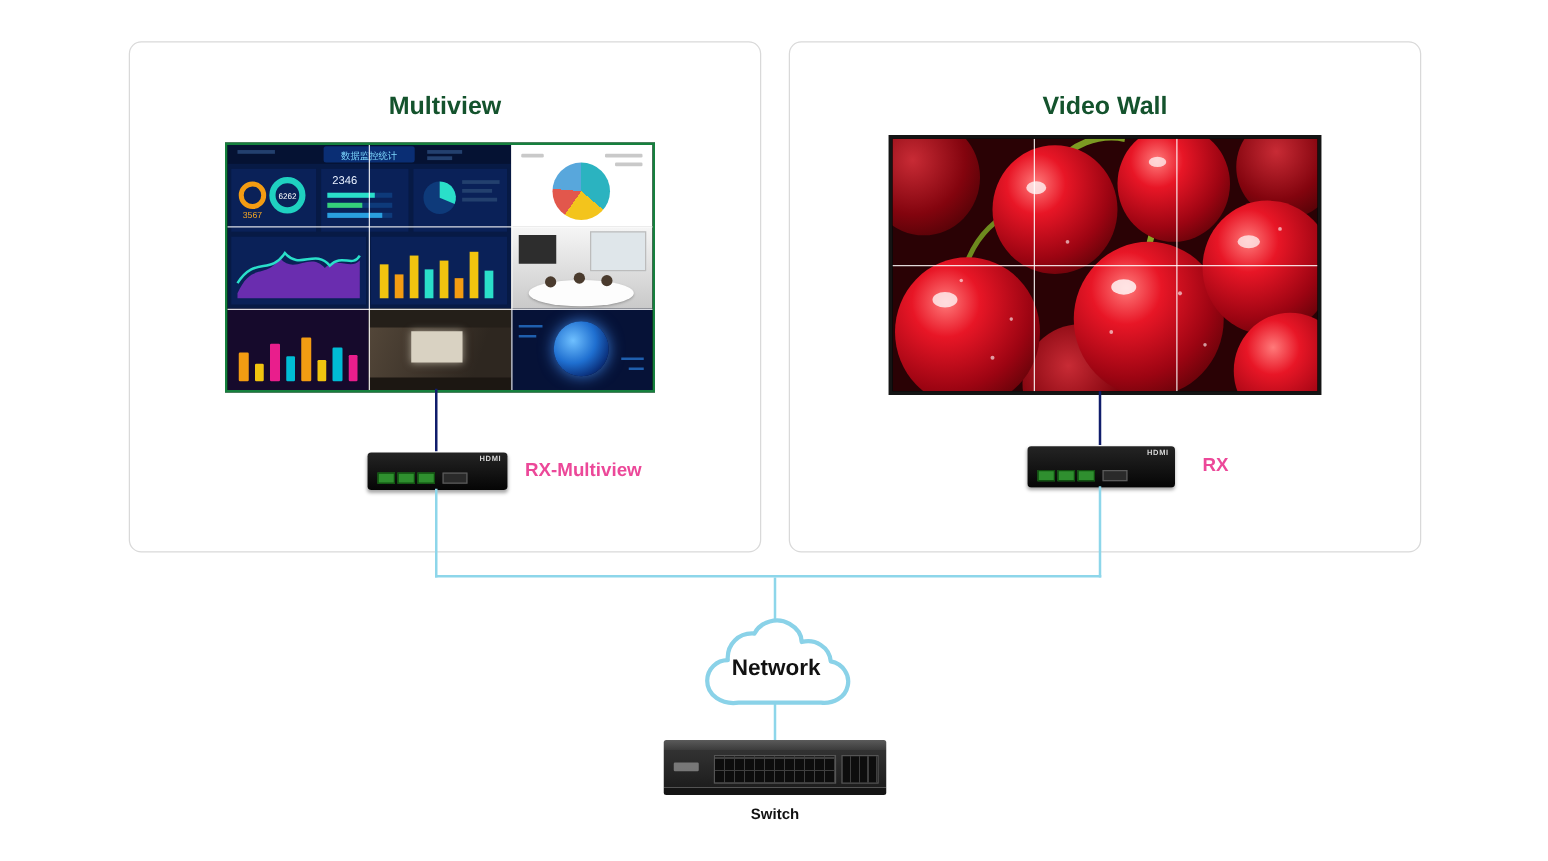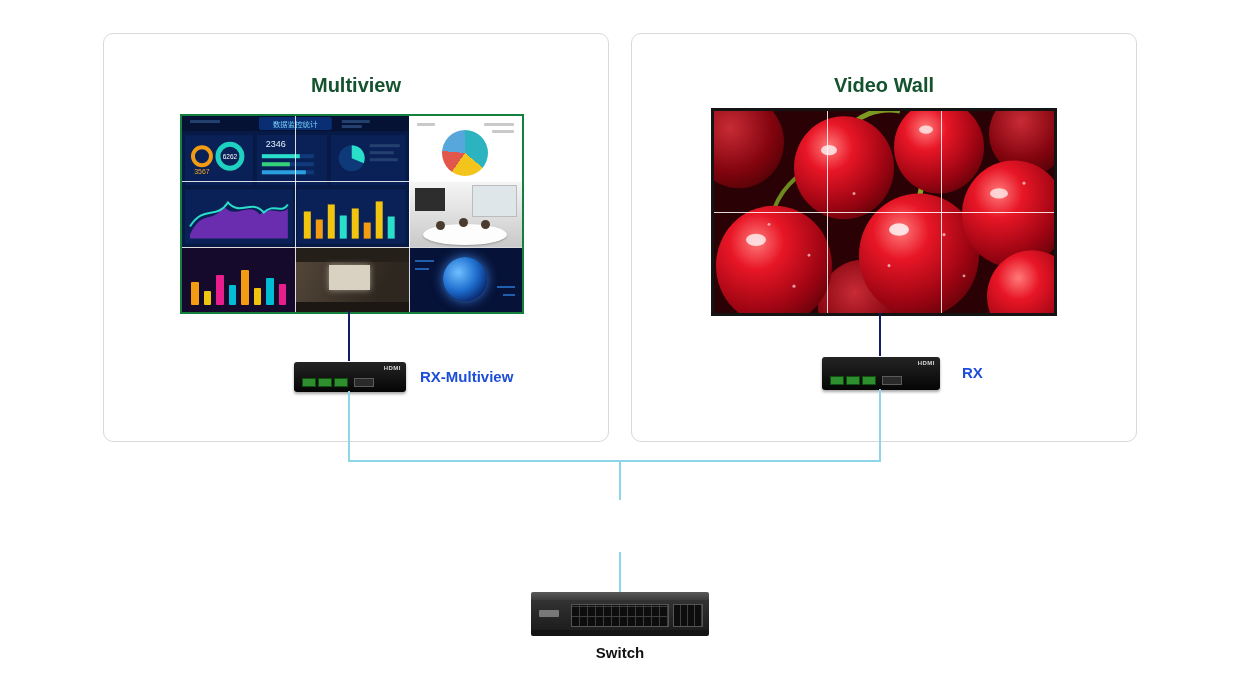--- a/index.html
+++ b/index.html
@@ -73,41 +73,41 @@
 
   
   .device{position:absolute;background:linear-gradient(#242424,#050505);border-radius:3px;box-shadow:0 2px 3px rgba(0,0,0,.35);}
   #device-left{left:190px;top:328px;width:112px;height:30px;}
   #device-right{left:190px;top:323px;width:118px;height:33px;}
   .hdmi-logo{position:absolute;right:5px;top:3px;color:#d8d8d8;font-size:6px;font-weight:bold;letter-spacing:.5px;}
   .dev-port{position:absolute;bottom:5px;width:12px;height:7px;background:#2f8f2f;border:1px solid #0f4f0f;}
   .dev-port.g1{left:8px;} .dev-port.g2{left:24px;} .dev-port.g3{left:40px;}
   .dev-port.gray{left:60px;width:18px;background:#2a2a2a;border:1px solid #5a5a5a;}
 
-  .device-label{position:absolute;font-size:15px;font-weight:bold;color:#1d4ed8;white-space:nowrap;}
+  .device-label{position:absolute;font-size:15px;font-weight:bold;color:#ec4899;white-space:nowrap;}
   #label-rx-multiview{left:316px;top:334px;}
   #label-rx{left:330px;top:330px;}
 
   
   .cloud-wrap{position:absolute;left:558px;top:492px;width:126px;height:84px;}
   .cloud-svg{width:100%;height:100%;display:block;}
   .cloud-label{position:absolute;left:0;right:0;top:32px;text-align:center;font-size:18px;font-weight:bold;color:#121212;}
 
   
   .switch{position:absolute;left:531px;top:592px;width:178px;height:46px;}
   .switch-top{height:8px;background:linear-gradient(#5a5a5a,#3c3c3c);border-radius:2px 2px 0 0;}
   .switch-body{position:relative;height:30px;background:linear-gradient(#323232,#1d1d1d);}
   .switch-base{height:6px;background:#141414;border-radius:0 0 2px 2px;}
   .switch-logo{position:absolute;left:8px;top:10px;width:20px;height:7px;background:#9a9a9a;opacity:.7;border-radius:1px;}
   .switch-ports{position:absolute;left:40px;top:4px;width:96px;height:21px;background-color:#0d0d0d;border:1px solid #555;
     background-image:repeating-linear-gradient(90deg,transparent 0 7px,#3f3f3f 7px 8px),
                      repeating-linear-gradient(0deg,transparent 0 9px,#3f3f3f 9px 10px);}
   .switch-sfp{position:absolute;right:6px;top:4px;width:28px;height:21px;background-color:#0d0d0d;border:1px solid #555;
     background-image:repeating-linear-gradient(90deg,transparent 0 6px,#3f3f3f 6px 7px);}
-  .switch-label{position:absolute;left:540px;top:644px;width:160px;text-align:center;font-size:15px;font-weight:bold;color:#121212;}
+  .switch-label{position:absolute;left:540px;top:644px;width:160px;text-align:center;font-size:12px;font-weight:bold;color:#121212;}
 </style>
 </head>
 <body>
 
 <div id="stage">
 
   <div class="panel" id="panel-multiview">
     <div class="panel-title">Multiview</div>
 
     <div class="monitor" id="monitor-multiview">
@@ -289,20 +289,26 @@
   </div>
 
   <div class="line navy" style="left:348px;top:311px;width:2px;height:50px;"></div>
   <div class="line navy" style="left:879px;top:313px;width:2px;height:43px;"></div>
   <div class="line cyan" style="left:348px;top:391px;width:2px;height:71px;"></div>
   <div class="line cyan" style="left:879px;top:389px;width:2px;height:73px;"></div>
   <div class="line cyan" style="left:348px;top:460px;width:533px;height:2px;"></div>
   <div class="line cyan" style="left:619px;top:462px;width:2px;height:38px;"></div>
   <div class="line cyan" style="left:619px;top:552px;width:2px;height:40px;"></div>
 
+  <div class="cloud-wrap">
+    <svg class="cloud-svg" viewBox="0 0 130 86">
+      <path d="M34,72 C20,74 8,66 8,54 C8,44 16,37 25,37 C24,24 34,14 47,15 C52,5 66,1 76,7 C83,11 86,17 86,22 C97,19 109,26 110,38 C120,40 126,49 124,58 C122,68 112,73 102,72 Z" fill="#ffffff" stroke="#8ad2e8" stroke-width="3.5" stroke-linejoin="round"></path>
+    </svg>
+    <div class="cloud-label">Network</div>
+  </div>
 
   <div class="switch">
     <div class="switch-top"></div>
     <div class="switch-body">
       <div class="switch-logo"></div>
       <div class="switch-ports"></div>
       <div class="switch-sfp"></div>
     </div>
     <div class="switch-base"></div>
   </div>

